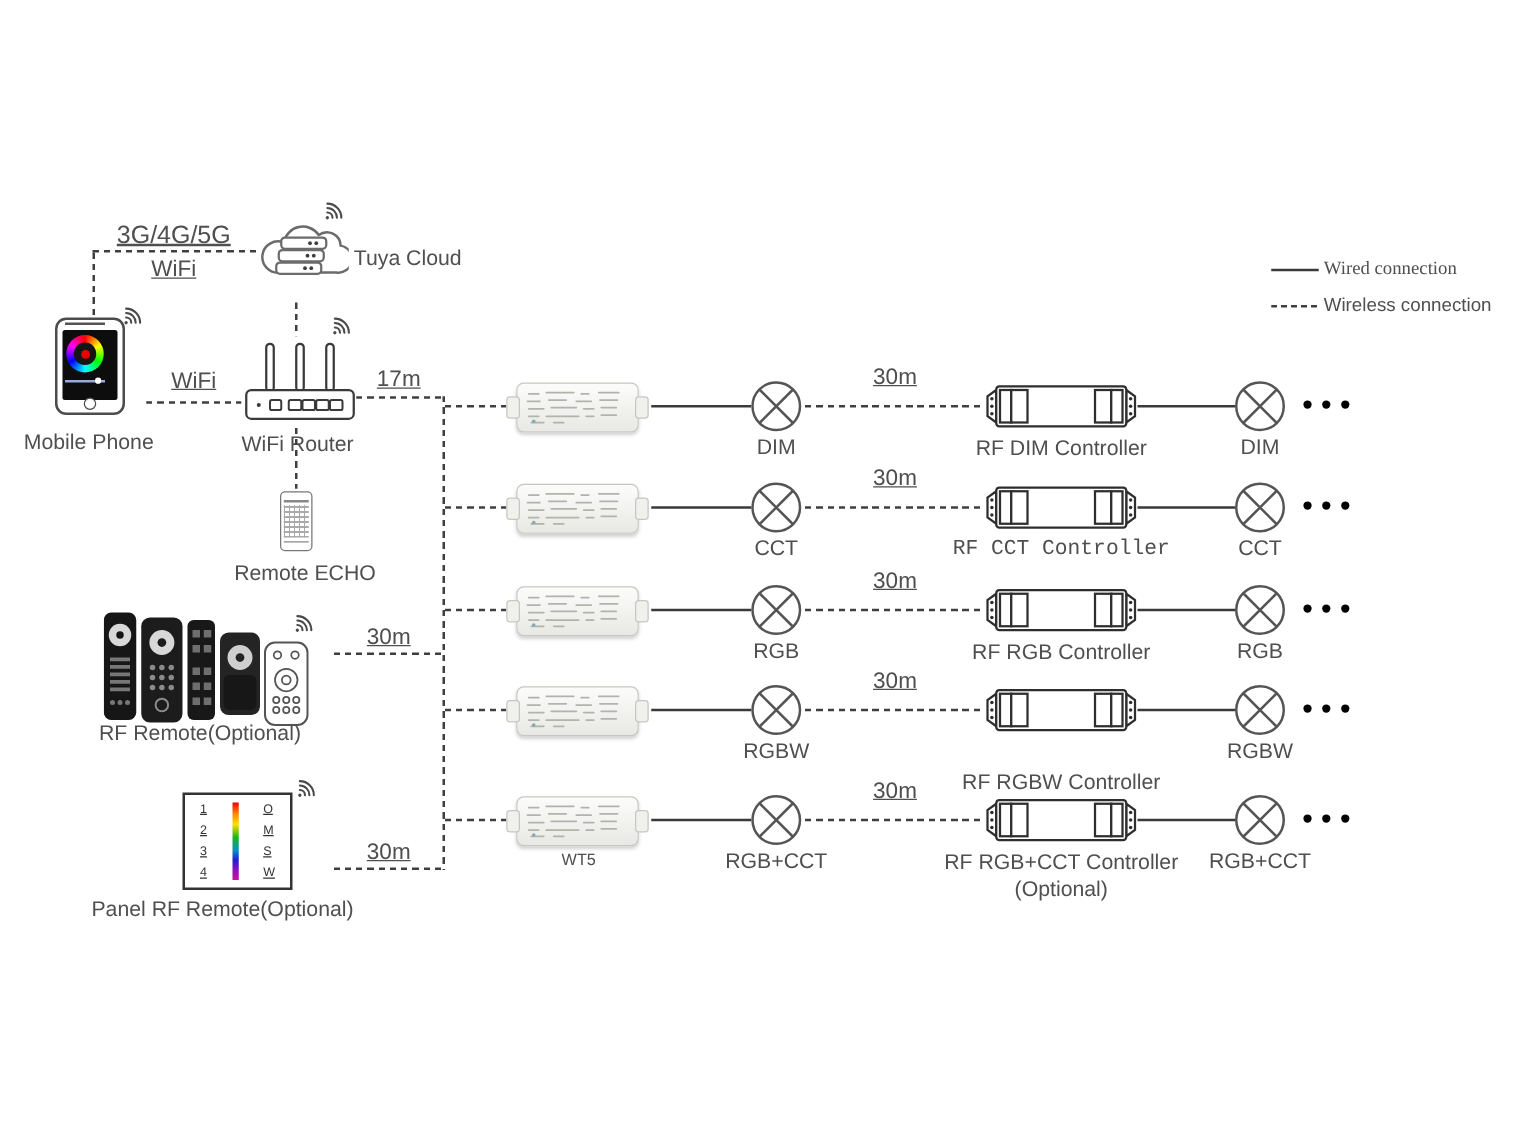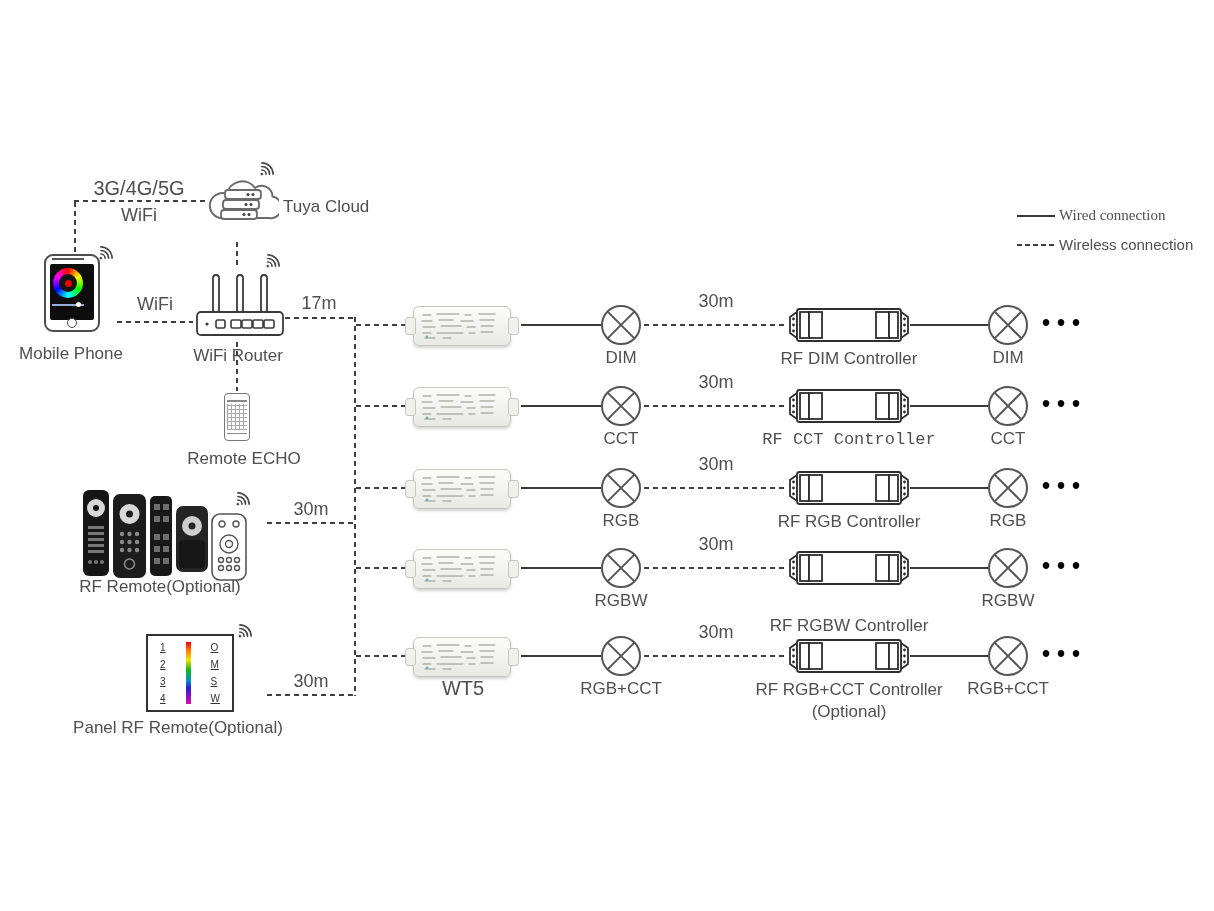--- a/index.html
+++ b/index.html
@@ -1,20 +1,20 @@
 <!DOCTYPE html>
 <html><head>
 <meta charset="utf-8">
 <style>
   html,body{margin:0;padding:0;background:#fff;}
   #stage{position:relative;width:1214px;height:911px;background:#fff;overflow:hidden;
          font-family:"Liberation Sans",sans-serif;color:#4d4d4d;}
   .abs{position:absolute;}
   .lbl{font-size:17px;color:#4f4f4f;text-align:center;line-height:20px;white-space:nowrap;}
-  .dist{font-size:18px;color:#4f4f4f;text-align:center;white-space:nowrap;}
+  .dist{font-size:18px;color:#4f4f4f;text-align:center;white-space:nowrap;text-decoration:underline;}
   .wire{height:2px;background:#3a3a3a;}
   .hdash{height:2px;background:repeating-linear-gradient(90deg,#3f3f3f 0 5px,transparent 5px 9px);}
   .vdash{width:2px;background:repeating-linear-gradient(180deg,#3f3f3f 0 5px,transparent 5px 9px);}
   
   .row{position:absolute;left:0;width:100%;height:0;}
   .lampSvg{position:absolute;width:42px;height:42px;top:-21px;}
   .dots{position:absolute;top:-17px;font-size:23px;font-weight:bold;color:#000;letter-spacing:7px;line-height:30px;}
   
   .wt5{position:absolute;width:96px;height:38px;top:-19px;border:1px solid #c7c7c1;border-radius:6px;
        background:linear-gradient(#fcfcfb,#e8e8e4);box-shadow:0 2px 3px rgba(0,0,0,.18);}
@@ -259,21 +259,21 @@
     </g>
       <circle cx="12" cy="19" r="1.6" fill="#4a4a4a"></circle>
   </svg>
   <div class="abs lbl" style="left:58px;top:718px;width:240px;">Panel RF Remote(Optional)</div>
 
   <div class="abs dist" style="left:267px;top:671px;width:88px;">30m</div>
   <div class="abs hdash" style="left:267px;top:694px;width:89px;"></div>
 
   <div class="abs vdash" style="left:354px;top:317px;height:379px;"></div>
 
-  <div class="abs lbl" style="left:413px;top:678px;width:100px;font-size:20px;">WT5</div>
+  <div class="abs lbl" style="left:413px;top:678px;width:100px;font-size:13px;">WT5</div>
 
   <div class="row" style="top:325px;">
     <div class="abs hdash" style="left:356px;top:-1px;width:49px;"></div>
     <div class="wt5" style="left:413px;">
       <svg width="90" height="32" viewBox="0 0 90 32">
           <g stroke="#b3b3ac" stroke-width="1.4" stroke-linecap="round">
         <path d="M6 5 h8 M20 4 h22 M48 5 h6 M62 4 h16 M5 11 h10 M22 10 h14 M44 11 h12 M63 10 h14 M6 17 h12 M24 16 h20 M50 17 h8 M64 16 h12 M6 23 h8 M20 23 h26 M52 23 h6 M64 22 h12 M8 28 h10 M26 28 h8"></path>
       </g>
           <circle cx="10" cy="27" r="1.4" fill="#7fa9b8"></circle>
         </svg>

